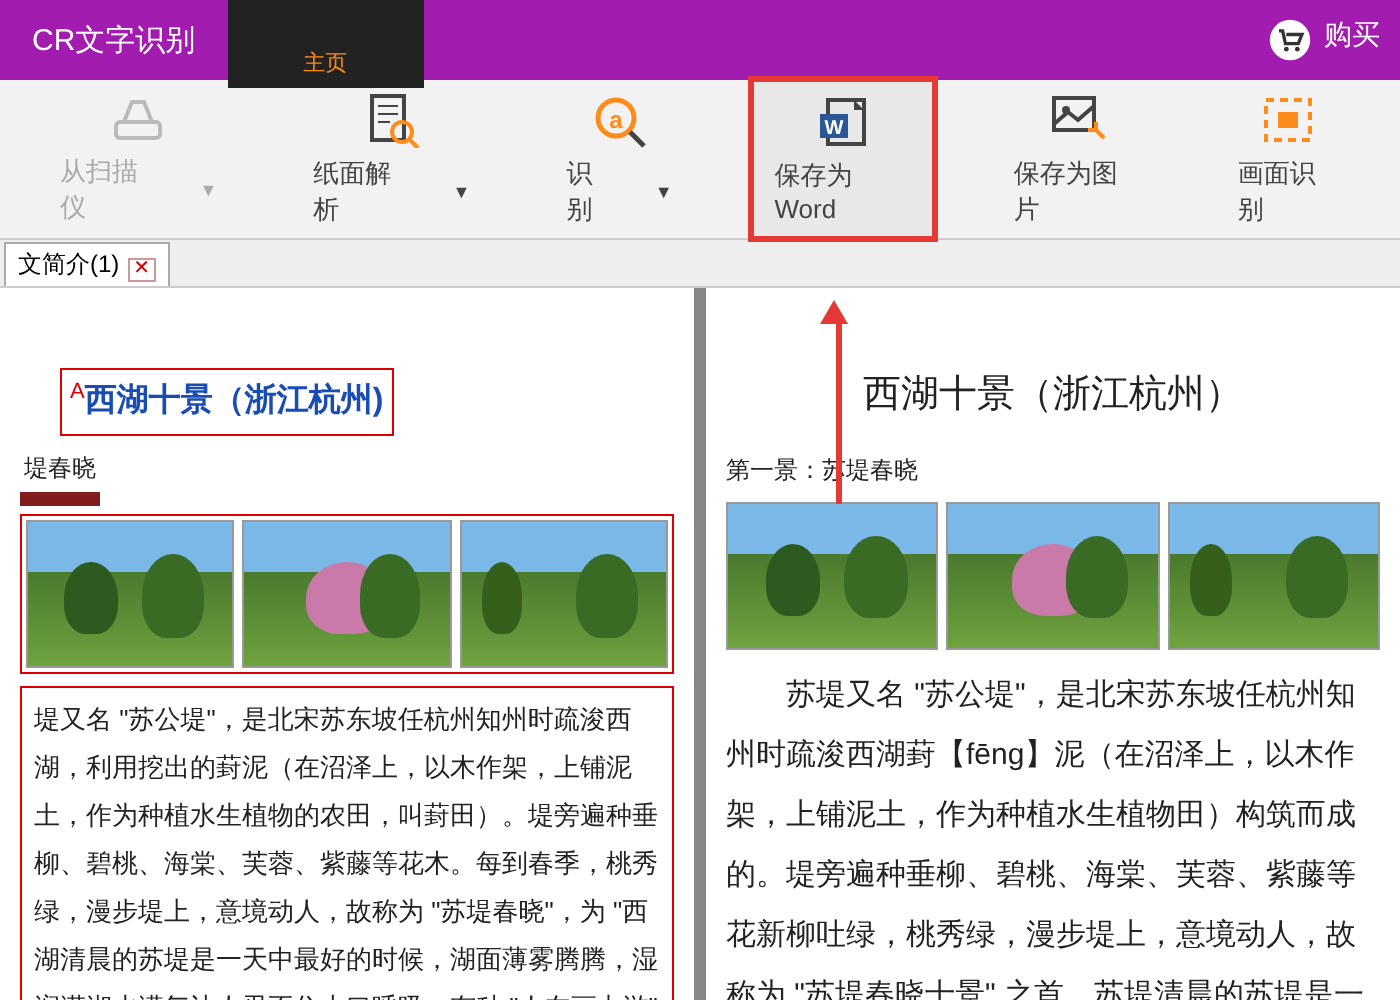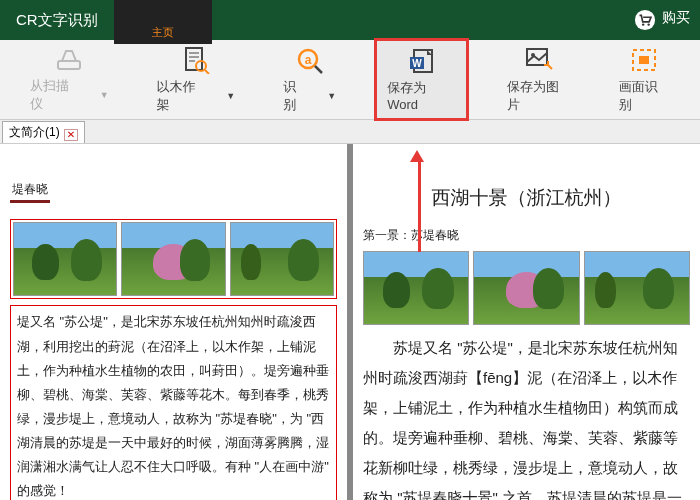--- a/index.html
+++ b/index.html
@@ -1,17 +1,17 @@
 <!DOCTYPE html>
 <html><head>
 <meta charset="utf-8">
 <style>
 *{margin:0;padding:0;box-sizing:border-box;font-family:"Microsoft YaHei",sans-serif}
 body{width:700px;height:500px;overflow:hidden;background:#fff}
-.titlebar{height:40px;background:#14532d;display:flex;align-items:center;color:#fff}
+.titlebar{height:40px;background:#a21caf;display:flex;align-items:center;color:#fff}
 .app-name{padding:0 16px;font-size:15px}
 .tab{height:48px;line-height:40px;padding:16px 38px;font-size:11px;cursor:pointer}
 .tab.active{background:#222;color:#ff8c1a}
 .titlebar-right{margin-left:auto;display:flex;align-items:flex-start;padding-right:10px}
 .cart-icon{width:22px;height:22px;margin-right:6px}
 .toolbar{height:80px;background:#f2f2f2;border-bottom:1px solid #ccc;display:flex;align-items:center;padding:0 20px;gap:28px}
 .tool{display:flex;flex-direction:column;align-items:center;gap:4px;font-size:13px;color:#444;cursor:pointer;padding:6px 10px}
 .tool.disabled{color:#aaa}
 .tool .lbl{display:flex;align-items:center;gap:19px}
 .tool .caret{font-size:9px}
@@ -19,21 +19,21 @@
 .tabbar{height:24px;background:#eee;border-bottom:1px solid #ccc;display:flex;align-items:center;font-size:12px;padding-left:2px}
 .doctab{background:#fff;border:1px solid #aaa;border-bottom:none;padding:2px 6px;display:flex;align-items:flex-end;gap:4px}
 .doctab .x{color:#c00;font-size:10px;border:1px solid #c99;padding:0 2px;line-height:10px}
 .workspace{display:flex;height:356px}
 .pane{flex:1;overflow:hidden;position:relative;background:#fff}
 .pane.left{border-right:6px solid #888}
 .pane-inner{padding:8px 10px;font-size:13px;line-height:1.9;color:#222}
 .heading-box{border:1px solid #d00;display:inline-block;padding:1px 4px;margin:32px 0 4px 20px}
 .heading-box .redmark{color:#d00;font-size:11px;vertical-align:top}
 .heading-text{color:#1a4db3;font-weight:bold;font-size:16px}
-.sub1{border-bottom:3px solid #7f1d1d;display:inline-block;font-size:12px;margin-bottom:16px;padding:0 2px}
+.sub1{border-bottom:7px solid #7f1d1d;display:inline-block;font-size:12px;margin-bottom:4px;padding:0 2px}
 .imgrow{display:flex;gap:4px;border:1px solid #d00;padding:2px;margin-bottom:6px}
 .thumb{flex:1;height:74px;border:1px solid #999;background:linear-gradient(to bottom,#7ab8e8 0%,#7ab8e8 35%,#4a7a2e 35%,#6fa33e 100%);position:relative;overflow:hidden}
 .thumb::before{content:"";position:absolute;left:18%;top:28%;width:26%;height:50%;background:#2d5a1e;border-radius:50% 50% 40% 40%}
 .thumb::after{content:"";position:absolute;right:14%;top:22%;width:30%;height:58%;background:#3a6b24;border-radius:50% 50% 40% 40%}
 .thumb.t2::before{background:#c97aa8;left:30%;width:40%}
 .thumb.t3::before{background:#355f1a;left:10%;width:20%}
 .para{border:1px solid #d00;padding:4px 6px;font-size:13px;line-height:1.85}
 .right-title{text-align:center;font-size:19px;margin:28px 0 8px}
 .right-sub{font-size:12px;margin-bottom:4px}
 .right-imgrow{display:flex;gap:4px;margin-bottom:8px}
@@ -73,21 +73,21 @@
   <div class="tool">
     <svg width="30" height="28">
         <rect x="5" y="2" width="16" height="22" fill="none" stroke="#444" stroke-width="2"></rect>
         <line x1="8" y1="7" x2="18" y2="7" stroke="#444"></line>
         <line x1="8" y1="11" x2="18" y2="11" stroke="#444"></line>
         <line x1="8" y1="15" x2="14" y2="15" stroke="#444"></line>
         <circle cx="20" cy="20" r="5" fill="none" stroke="#ff8c1a" stroke-width="2"></circle>
         <line x1="24" y1="24" x2="28" y2="28" stroke="#ff8c1a" stroke-width="2"></line>
       </svg>
     <div class="lbl">
-        <span>以木作架</span>
+        <span>纸面解析</span>
         <span class="caret">▼</span>
       </div>
   </div>
   <div class="tool">
     <svg width="30" height="28">
         <circle cx="13" cy="13" r="9" fill="none" stroke="#ff8c1a" stroke-width="2.5"></circle>
         <text x="13" y="18" text-anchor="middle" font-size="12" fill="#ff8c1a" font-weight="bold">a</text>
         <line x1="20" y1="20" x2="27" y2="27" stroke="#444" stroke-width="2.5"></line>
       </svg>
     <div class="lbl">
@@ -131,21 +131,23 @@
 <div class="tabbar">
   <div class="doctab">
     <span>文简介(1)</span>
     <span class="x">✕</span>
   </div>
 </div>
 
 <div class="workspace">
   <div class="pane left">
     <div class="pane-inner">
-      <br>
+      <div class="heading-box">
+        <span class="redmark">A</span><span class="heading-text">西湖十景（浙江杭州)</span>
+      </div><br>
       <span class="sub1">堤春晓</span>
       <div class="imgrow">
         <div class="thumb"></div>
         <div class="thumb t2"></div>
         <div class="thumb t3"></div>
       </div>
       <div class="para">堤又名 "苏公堤"，是北宋苏东坡任杭州知州时疏浚西湖，利用挖出的葑泥（在沼泽上，以木作架，上铺泥土，作为种植水生植物的农田，叫葑田）。堤旁遍种垂柳、碧桃、海棠、芙蓉、紫藤等花木。每到春季，桃秀绿，漫步堤上，意境动人，故称为 "苏堤春晓"，为 "西湖清晨的苏堤是一天中最好的时候，湖面薄雾腾腾，湿润潇湘水满气让人忍不住大口呼吸。有种 "人在画中游" 的感觉！</div>
       
     </div>
   </div>

